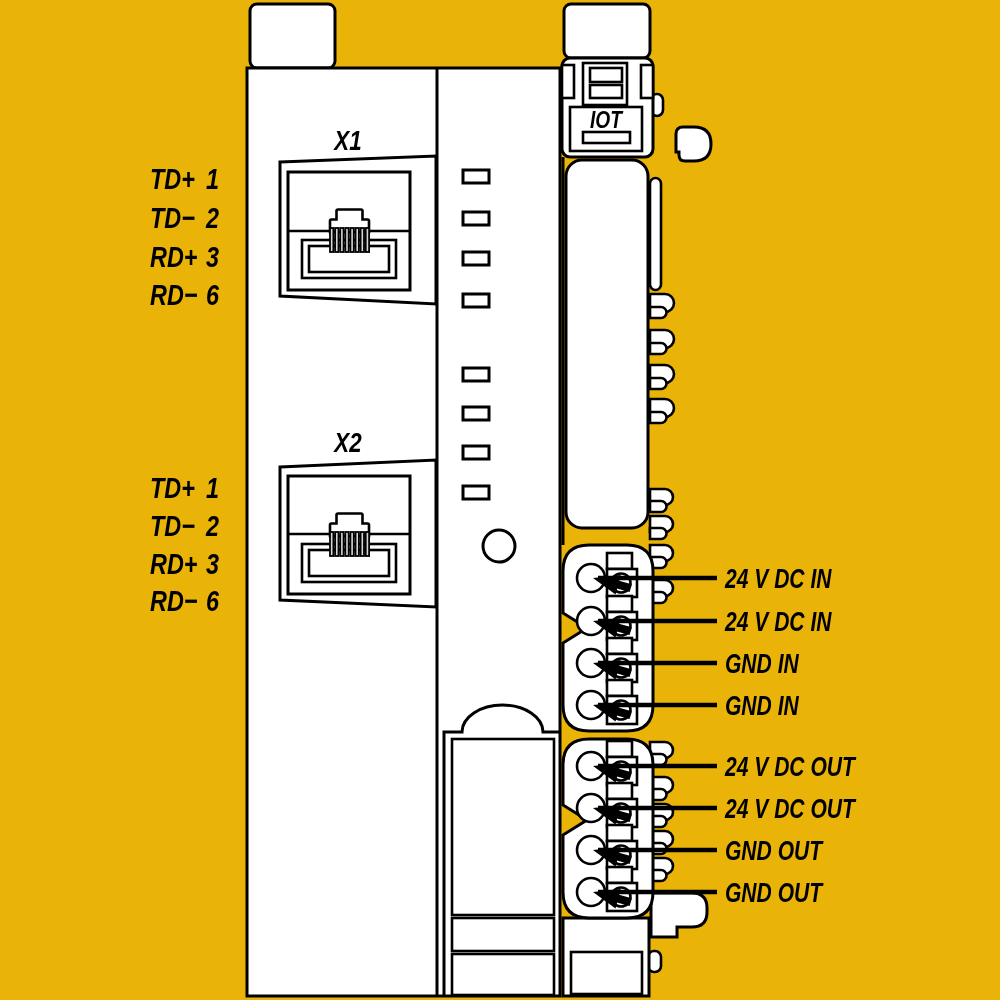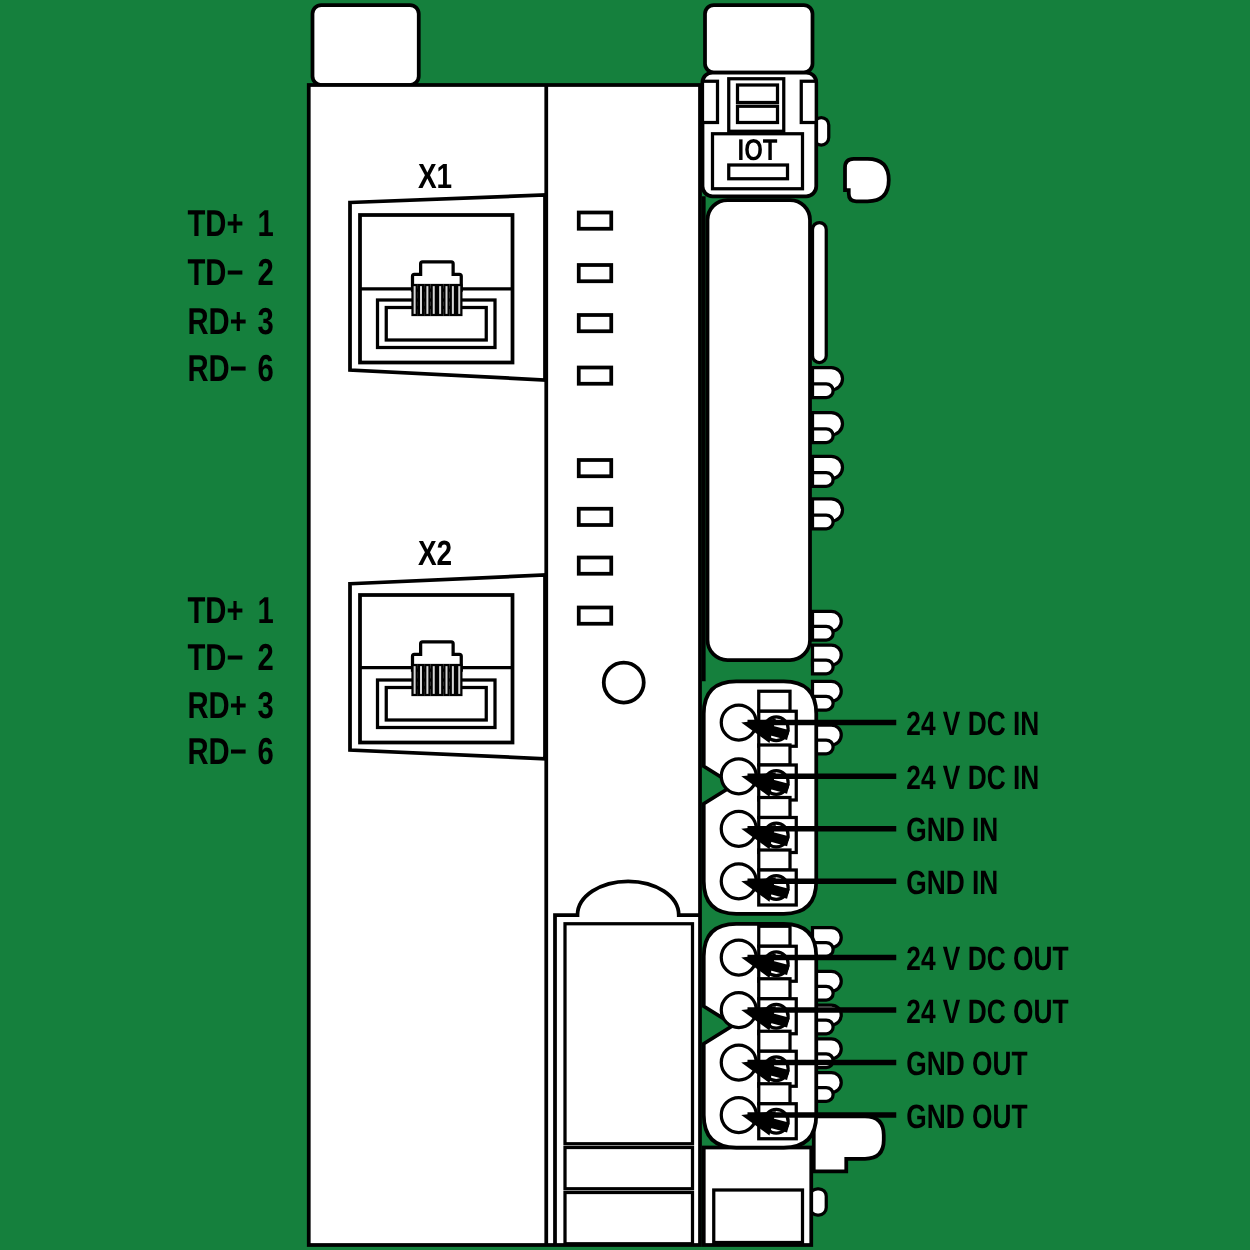--- a/index.html
+++ b/index.html
@@ -1,16 +1,16 @@
 <!DOCTYPE html>
 <html><head>
 <meta charset="utf-8">
 <style>
   html,body{margin:0;padding:0;background:#fff;}
-  .stage{position:relative;width:1000px;height:1000px;background:#15803d;overflow:hidden;}
+  .stage{position:relative;width:1000px;height:1000px;background:#eab308;overflow:hidden;font-style:italic;}
   svg{display:block;}
   
   .s3  {fill:none;stroke:#000;stroke-width:3;}
   .w3  {fill:#fff;stroke:#000;stroke-width:3;}
   .w26 {fill:#fff;stroke:#000;stroke-width:2.6;}
   .s26 {fill:none;stroke:#000;stroke-width:2.6;}
   .pin {fill:#d6d6d6;stroke:#000;stroke-width:1.8;}
   .blk {fill:#000;stroke:none;}
   .ld  {stroke:#000;stroke-width:4.5;}
   text.t{font-family:"Liberation Sans","DejaVu Sans",sans-serif;font-weight:bold;fill:#000;}

